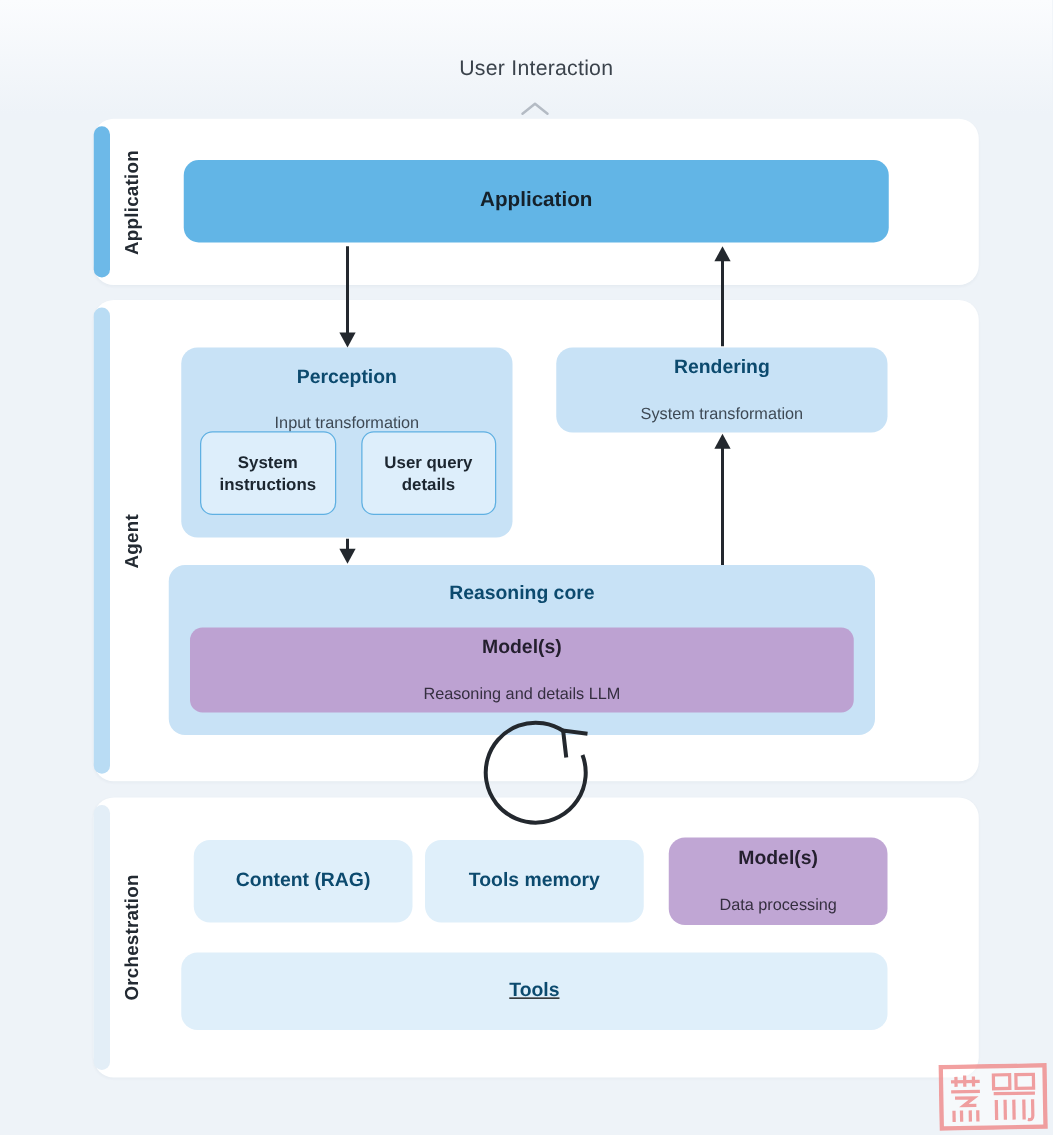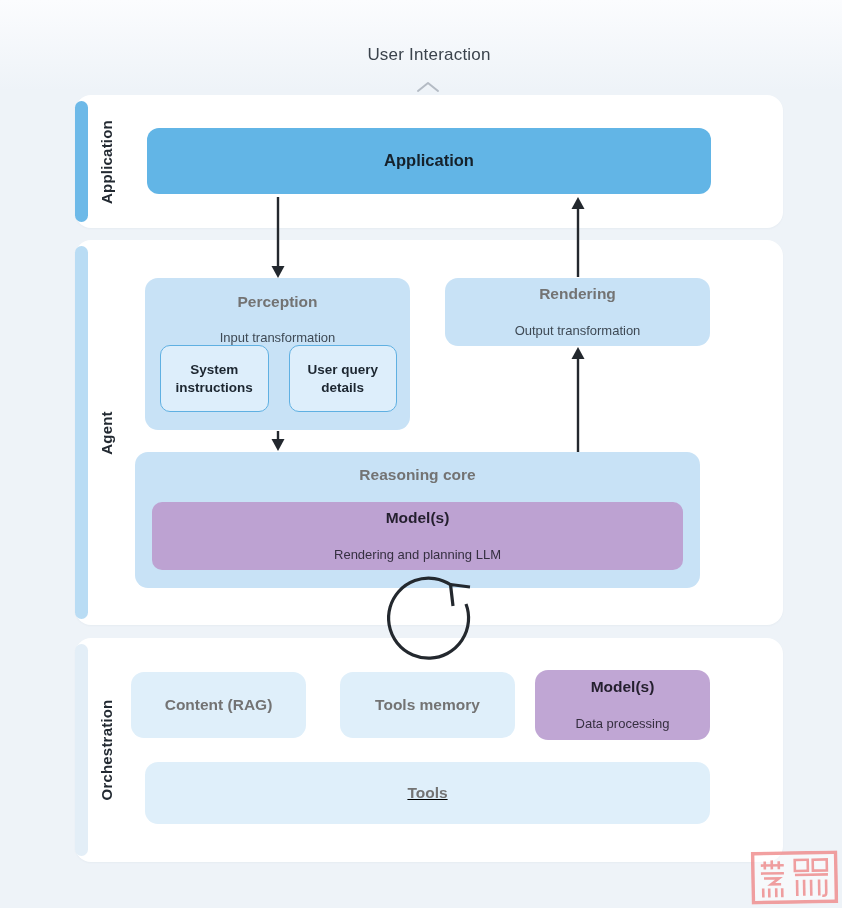--- a/index.html
+++ b/index.html
@@ -35,21 +35,21 @@
     position:absolute;left:31px;top:50%;
     transform:translate(-50%,-50%) rotate(-90deg);
     white-space:nowrap;font-size:15px;font-weight:600;color:#232a32;letter-spacing:.2px;
   }
   
   .box{
     position:absolute;border-radius:13px;
     display:flex;flex-direction:column;align-items:center;justify-content:center;
     text-align:center;
   }
-  .box .t{font-weight:bold;font-size:15.5px;color:#737373;line-height:1.3;}
+  .box .t{font-weight:bold;font-size:15.5px;color:#0c4a6e;line-height:1.3;}
   .box .s{font-size:13px;color:#3e4954;margin-top:18px;line-height:1.3;}
   .blue-strong{background:#62b5e6;}
   .blue-light{background:#c8e2f6;}
   .blue-pale{background:#dfeffa;}
   .purple{background:#bda2d2;}
   .purple2{background:#c0a6d4;}
 
   #app-box{left:72px;top:33px;width:564px;height:66px;border-radius:12px;}
   #app-box .t{font-size:16.5px;color:#15212b;}
 
@@ -61,21 +61,21 @@
     display:flex;align-items:center;justify-content:center;text-align:center;
     font-weight:bold;font-size:13.5px;color:#1c2630;line-height:1.3;padding:0 6px;
   }
   #reasoning-box{left:60px;top:212px;width:565px;height:136px;justify-content:flex-start;padding-top:13px;box-sizing:border-box;}
   #reasoning-model{position:absolute;left:17px;right:17px;top:50px;height:68px;border-radius:10px;
     display:flex;flex-direction:column;align-items:center;justify-content:center;text-align:center;}
   #reasoning-model .t{color:#241f2e;}
   #reasoning-model .s{color:#352f40;}
 
   .orch-box{width:175px;height:66px;top:34px;border-radius:13px;}
-  #orch-content{left:56px;text-align:right;}
+  #orch-content{left:80px;text-align:right;}
   #orch-memory{left:265px;}
   #orch-model{left:460px;top:32px;height:70px;}
   #orch-model .t{color:#241f2e;}
   #orch-model .s{color:#352f40;}
   #orch-tools{left:70px;top:124px;width:565px;height:62px;border-radius:13px;text-decoration:underline;}
 
   
   .overlay{position:absolute;left:0;top:0;width:842px;height:908px;pointer-events:none;z-index:5;}
 
   
@@ -108,28 +108,28 @@
       <div class="t">Perception</div>
       <div class="s">Input transformation</div>
       <div class="sub-row">
         <div class="sub-box">System instructions</div>
         <div class="sub-box">User query details</div>
       </div>
     </div>
 
     <div class="box blue-light" id="rendering-box">
       <div class="t">Rendering</div>
-      <div class="s">Output transformation</div>
+      <div class="s">System transformation</div>
     </div>
 
     <div class="box blue-light" id="reasoning-box">
       <div class="t">Reasoning core</div>
       <div class="purple" id="reasoning-model">
         <div class="t">Model(s)</div>
-        <div class="s">Rendering and planning LLM</div>
+        <div class="s">Reasoning and details LLM</div>
       </div>
     </div>
   </div>
 
   <div class="panel" id="panel-orchestration">
     <div class="accent"></div>
     <div class="vlabel">Orchestration</div>
 
     <div class="box blue-pale orch-box" id="orch-content">
       <div class="t">Content (RAG)</div>

